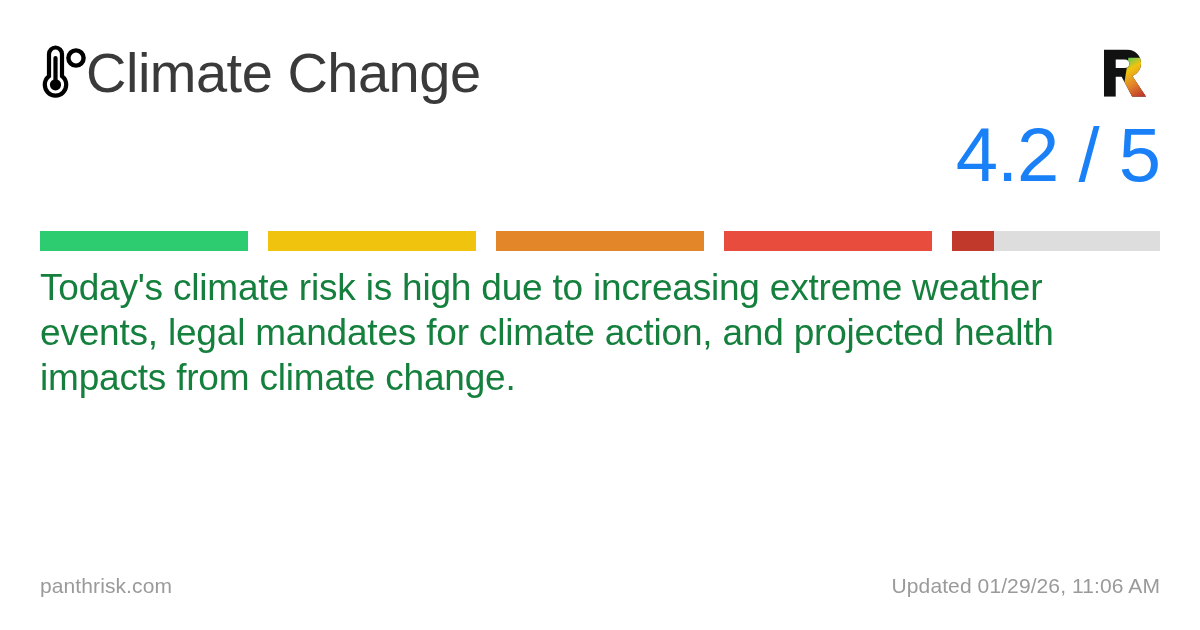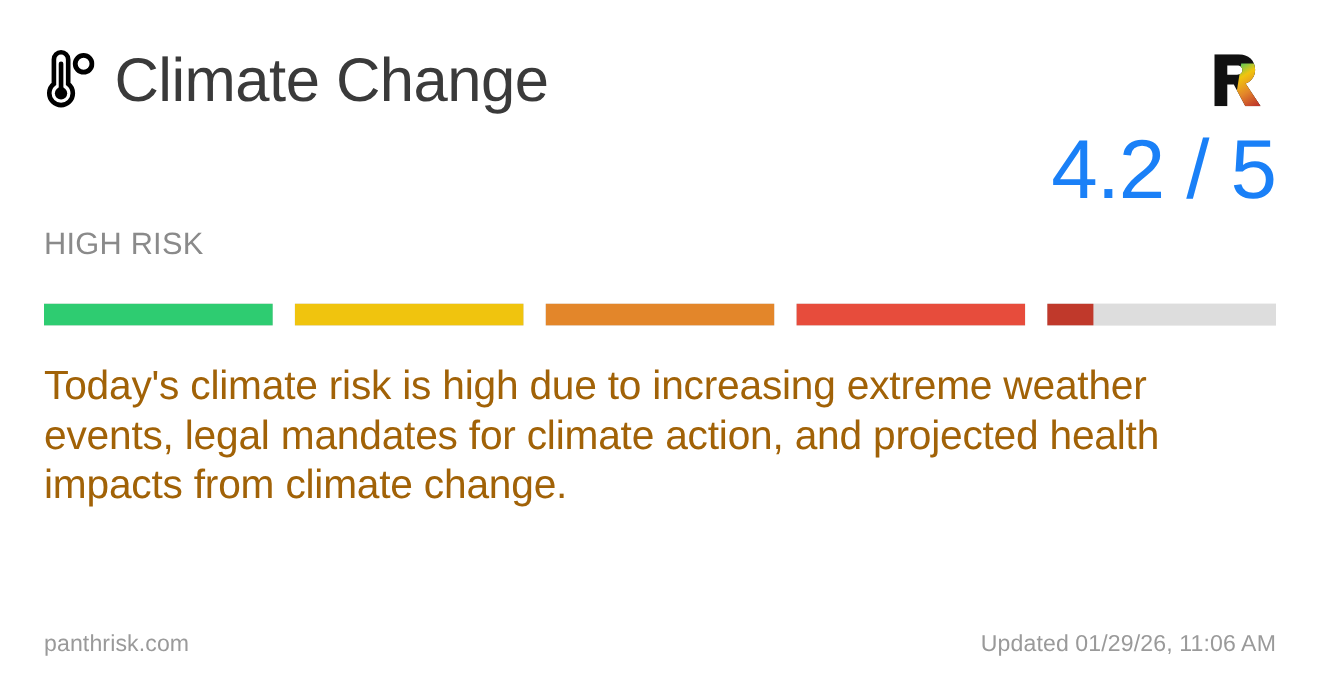--- a/index.html
+++ b/index.html
@@ -25,21 +25,21 @@
   
   .header-row {
     display: flex;
     align-items: flex-start;
     justify-content: space-between;
   }
 
   .title-line {
     display: flex;
     align-items: center;
-    gap: 18px;
+    gap: 0;
     margin-top: 4px;
   }
 
   .title-icon {
     width: 46px;
     height: 58px;
     display: block;
     flex: 0 0 auto;
   }
 
@@ -99,24 +99,24 @@
   .meter-seg-fill {
     position: absolute;
     left: 0;
     top: 0;
     bottom: 0;
     width: 100%;
   }
 
   
   .description {
-    margin-top: 32px;
+    margin-top: 14px;
     font-size: 37px;
     line-height: 1.22;
-    color: #a16207;
+    color: #15803d;
     font-weight: 400;
     max-width: 1045px;
     letter-spacing: -0.2px;
   }
 
   
   .footer {
     position: absolute;
     left: 40px;
     right: 40px;
@@ -163,21 +163,20 @@
       <g clip-path="url(#rclip)">
         <rect x="0" y="0" width="64" height="64" fill="#111111"></rect>
         <path d="M36 14 L64 14 L64 64 L28 64 Z" fill="url(#rgrad)"></path>
       </g>
     </svg>
 
   </div>
 
   <div class="score" style="color: rgb(26, 128, 247);">4.2 / 5</div>
 
-  <div class="risk-label">HIGH RISK</div>
 
   <div class="meter">
     <div class="meter-seg" style="background: rgb(221, 221, 221);">
       <div class="meter-seg-fill" style="background: rgb(46, 204, 113); width: 100%;"></div>
     </div>
     <div class="meter-seg" style="background: rgb(221, 221, 221);">
       <div class="meter-seg-fill" style="background: rgb(240, 196, 14); width: 100%;"></div>
     </div>
     <div class="meter-seg" style="background: rgb(221, 221, 221);">
       <div class="meter-seg-fill" style="background: rgb(227, 134, 42); width: 100%;"></div>

